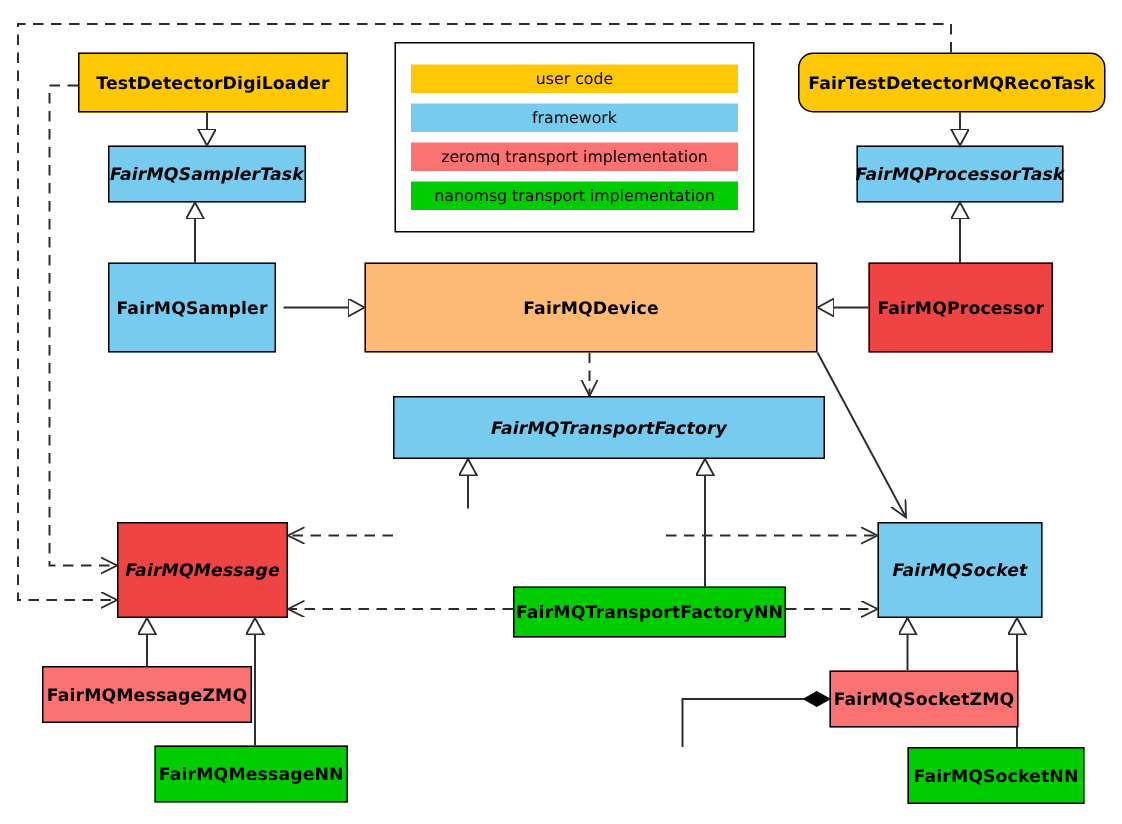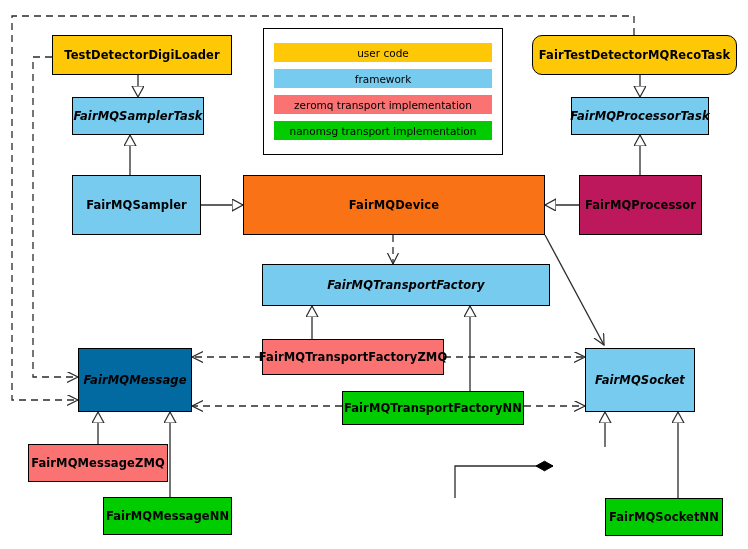--- a/index.html
+++ b/index.html
@@ -135,59 +135,59 @@
   </div>
 
   <div class="node abstract" style="left:72px; top:97px; width:132px; height:38px; background:#77CBEF;">
     <span>FairMQSamplerTask</span>
   </div>
 
   <div class="node abstract" style="left:571px; top:97px; width:138px; height:38px; background:#77CBEF;">
     <span>FairMQProcessorTask</span>
   </div>
 
-  <div class="node" style="left:72px; top:175px; width:129px; height:60px; background:#77CBEF;">
+  <div class="node" style="left:72px; top:175px; width:112px; height:60px; background:#77CBEF;">
     <span>FairMQSampler</span>
   </div>
 
-  <div class="node" style="left:243px; top:175px; width:302px; height:60px; background:#f97316;">
+  <div class="node" style="left:243px; top:175px; width:302px; height:60px; background:#fdba74;">
     <span>FairMQDevice</span>
   </div>
 
-  <div class="node" style="left:579px; top:175px; width:123px; height:60px; background:#be185d;">
+  <div class="node" style="left:579px; top:175px; width:123px; height:60px; background:#ef4444;">
     <span>FairMQProcessor</span>
   </div>
 
   <div class="node abstract" style="left:262px; top:264px; width:288px; height:42px; background:#77CBEF;">
     <span>FairMQTransportFactory</span>
   </div>
 
-  <div class="node" style="left:262px; top:339px; width:182px; height:36px; background:#FB7272;">
-    <span>FairMQTransportFactoryZMQ</span>
-  </div>
 
   <div class="node" style="left:342px; top:391px; width:182px; height:34px; background:#00CC00;text-align:center;">
     <span>FairMQTransportFactoryNN</span>
   </div>
 
-  <div class="node abstract" style="left:78px; top:348px; width:114px; height:64px; background:#0369a1;">
+  <div class="node abstract" style="left:78px; top:348px; width:114px; height:64px; background:#ef4444;">
     <span>FairMQMessage</span>
   </div>
 
   <div class="node" style="left:28px; top:444px; width:140px; height:38px; background:#FB7272;">
     <span>FairMQMessageZMQ</span>
   </div>
 
   <div class="node abstract" style="left:585px; top:348px; width:110px; height:64px; background:#77CBEF;">
     <span>FairMQSocket</span>
   </div>
 
   <div class="node" style="left:103px; top:497px; width:129px; height:38px; background:#00CC00;">
     <span>FairMQMessageNN</span>
   </div>
 
+  <div class="node" style="left:553px; top:447px; width:126px; height:38px; background:#FB7272;">
+    <span>FairMQSocketZMQ</span>
+  </div>
 
 
   <div class="node" style="left:605px; top:498px; width:118px; height:38px; background:#00CC00;">
     <span>FairMQSocketNN</span>
   </div>
 
 </div>
 
 </body></html>

